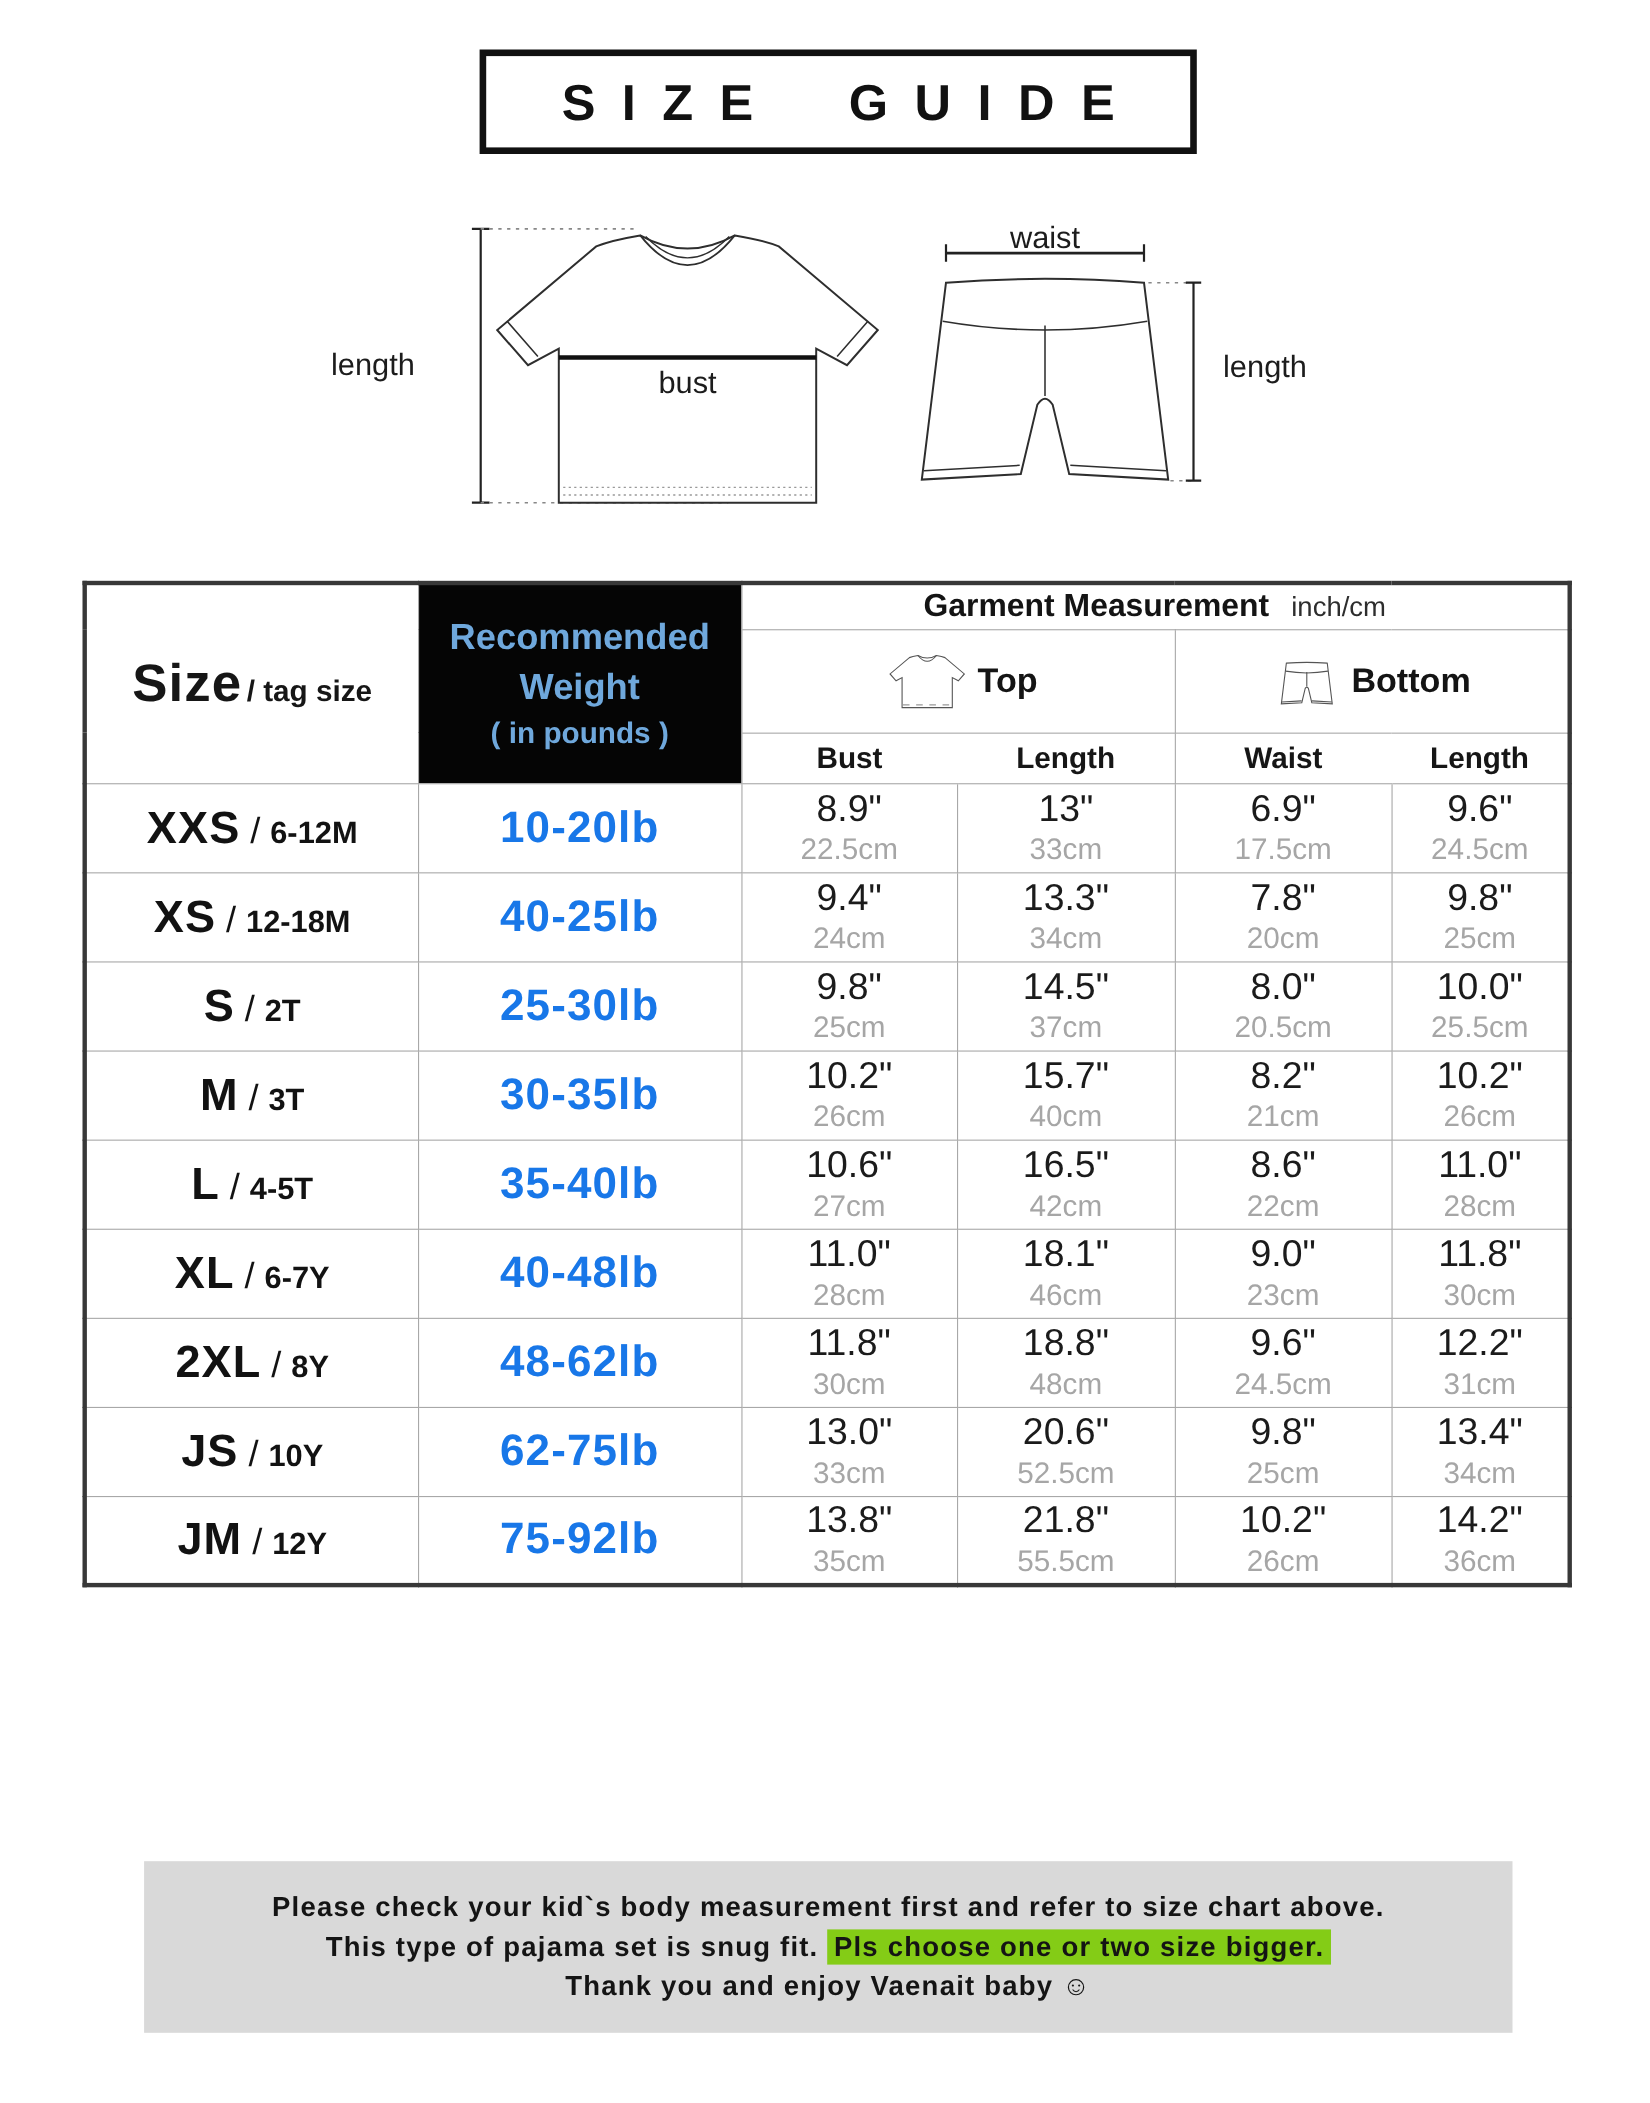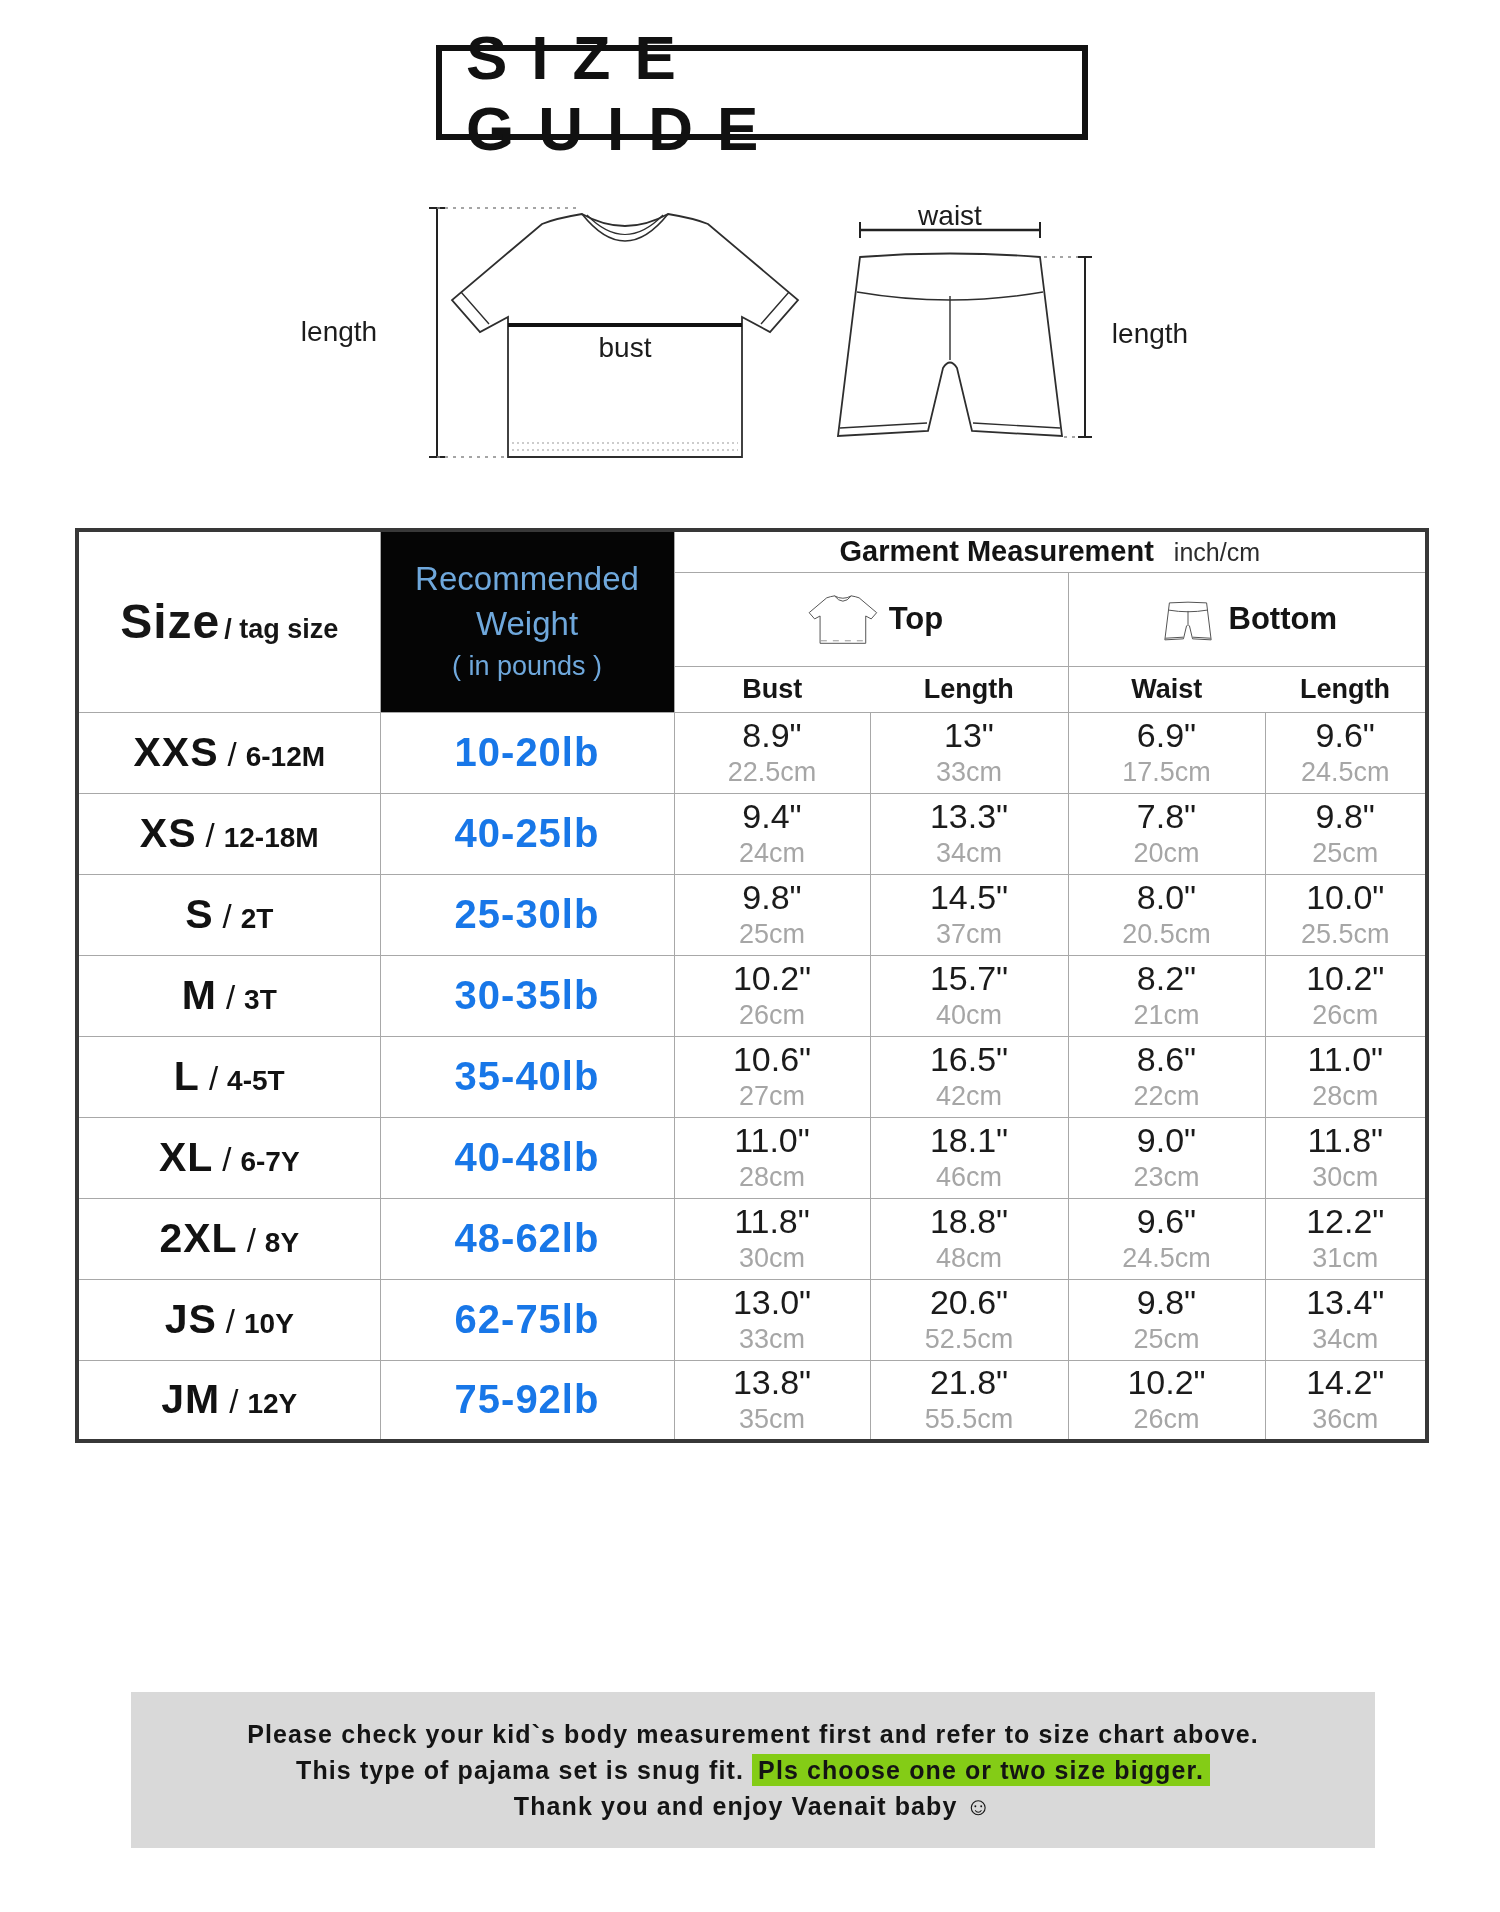--- a/index.html
+++ b/index.html
@@ -3,21 +3,21 @@
 <meta charset="utf-8">
 <style>
   html,body{margin:0;padding:0;background:#fff;}
   .page{position:relative;width:1500px;height:1912px;background:#fff;
         font-family:"Liberation Sans",sans-serif;overflow:hidden;color:#141414;}
 
   
   .title-box{position:absolute;left:436px;top:45px;width:652px;height:95px;
              border:6px solid #111;box-sizing:border-box;display:flex;
              align-items:center;justify-content:center;}
-  .title-box span{font-size:62px;font-weight:700;letter-spacing:24px;
+  .title-box span{font-size:46px;font-weight:700;letter-spacing:24px;
                   word-spacing:26px;color:#111;padding-left:24px;}
 
   
   .fig{position:absolute;}
   .fig-top{left:290px;top:200px;width:520px;height:275px;}
   .fig-bottom{left:790px;top:200px;width:440px;height:275px;}
   .fig svg{position:absolute;}
   .fig-label{position:absolute;font-size:28px;color:#1c1c1c;text-align:center;}
   .lbl-length-top{left:-6px;top:116px;width:110px;}
   .lbl-bust{left:255px;top:132px;width:160px;}
@@ -30,21 +30,21 @@
       border:4px solid #383838;}
   .size-table th,.size-table td{border:1px solid #a8a8a8;padding:0;
       text-align:center;vertical-align:middle;font-weight:400;}
   tr.h1{height:42px;} tr.h2{height:94px;} tr.h3{height:46px;}
   #rows tr{height:81px;}
 
   .size-head .size-big{font-size:48px;font-weight:700;letter-spacing:1px;color:#161616;}
   .size-head .tagsize{font-size:27px;font-weight:700;color:#161616;margin-left:4px;}
 
   th.weight-head{background:#050505;}
-  .weight-head div{color:#6fa8dc;font-weight:400;}
+  .weight-head div{color:#6fa8dc;font-weight:700;}
   .wh1,.wh2{font-size:33px;line-height:1.35;}
   .wh3{font-size:27px;line-height:1.5;}
 
   .gm-wrap{display:flex;align-items:baseline;justify-content:center;gap:20px;}
   .gm{font-size:29px;font-weight:700;color:#141414;}
   .unit{font-size:25px;font-weight:400;color:#2d2d2d;}
 
   .tb-wrap{display:flex;align-items:center;justify-content:center;gap:10px;}
   .tb-label{font-size:31px;font-weight:700;color:#141414;}
 

